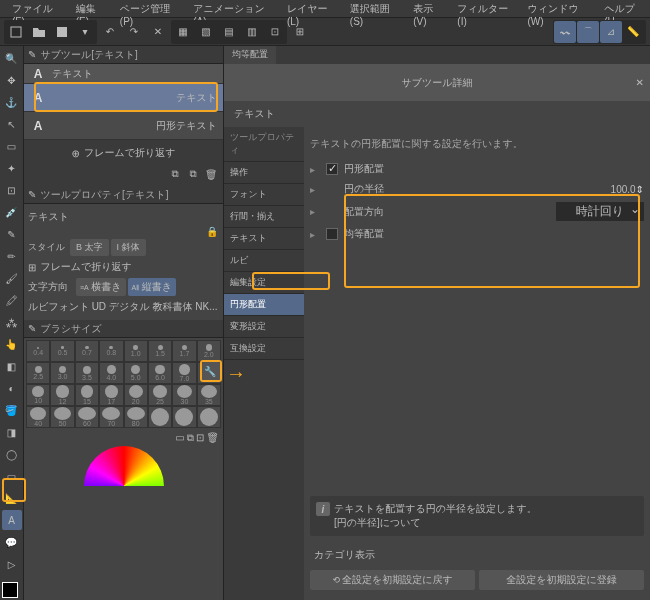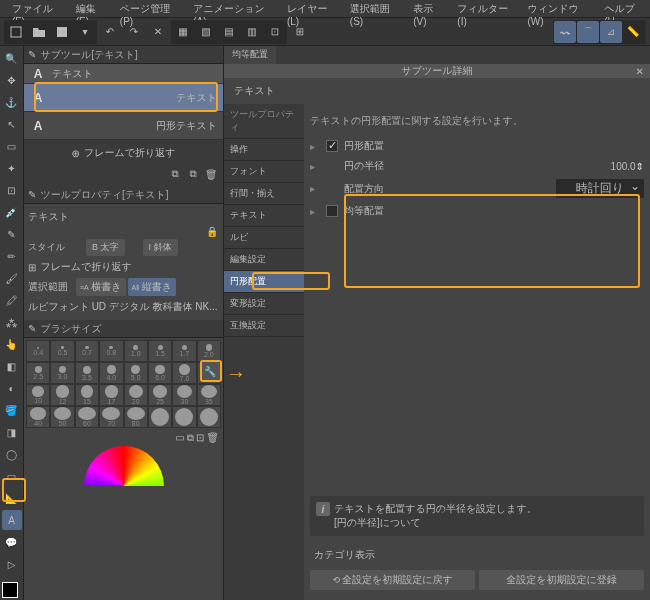--- a/index.html
+++ b/index.html
@@ -22,41 +22,41 @@
 .sub-item{height:28px;display:flex;align-items:center;padding:0 6px;gap:6px;border-bottom:1px solid #333}
 .sub-item.header{background:#555;height:20px}
 .sub-item.sel{background:#6a7a9a}
 .sub-item .ic{width:16px;height:16px;display:flex;align-items:center;justify-content:center;color:#ddd;font-weight:bold;font-size:12px}
 .sub-item .lbl{font-size:10px}
 .add-tool{height:26px;display:flex;align-items:center;justify-content:center;gap:4px;background:#3a3a3a;font-size:10px}
 .prow{height:20px;background:#3a3a3a;display:flex;justify-content:flex-end;padding:0 4px;gap:2px}
 .prow .ic{width:16px;height:16px;display:flex;align-items:center;justify-content:center}
 .props{padding:4px;background:#444}
 .props .lbl{font-size:10px;padding:2px 0}
-.style-row{display:flex;gap:18px;align-items:center;padding:2px 0}
+.style-row{display:flex;gap:2px;align-items:center;padding:2px 0}
 .style-row .lbl{width:40px;font-size:9px}
 .style-btn{background:#555;padding:2px 6px;border-radius:2px;font-size:9px}
 .check-row{display:flex;align-items:center;gap:4px;padding:2px 0;font-size:9px}
 .dir-row{display:flex;gap:2px;align-items:center;padding:2px 0}
 .dir-btn{background:#555;padding:2px 4px;font-size:9px;border-radius:2px}
 .dir-btn.sel{background:#556a8a}
 .font-row{font-size:8px;color:#888;padding:2px 0}
 .wrench{position:absolute;background:#555;width:18px;height:18px;display:flex;align-items:center;justify-content:center;border-radius:2px}
 .arrow{position:absolute;color:#f5a623;font-size:20px;font-weight:bold}
 .brush-panel{background:#444}
 .brush-grid{display:grid;grid-template-columns:repeat(8,1fr);gap:0;padding:2px}
 .brush{height:22px;display:flex;flex-direction:column;align-items:center;justify-content:center;background:#4a4a4a;border:1px solid #333}
 .brush .dot{background:#999;border-radius:50%}
 .brush .sz{font-size:7px;color:#888}
 .color-wheel{height:40px;background:#444;position:relative;overflow:hidden}
 .wheel{width:80px;height:80px;border-radius:50%;background:conic-gradient(red,yellow,lime,cyan,blue,magenta,red);position:absolute;left:60px;top:0}
 .right{flex:1;background:#444;display:flex;flex-direction:column}
 .tab-row{height:18px;background:#3a3a3a;display:flex}
 .tab{padding:2px 8px;background:#444;font-size:9px}
-.detail-hdr{height:14px;background:#555;display:flex;align-items:center;justify-content:center;font-size:10px;position:relative}
+.detail-hdr{height:37px;background:#555;display:flex;align-items:center;justify-content:center;font-size:10px;position:relative}
 .detail-hdr .close{position:absolute;right:6px}
 .detail-body{flex:1;display:flex}
 .cat-list{width:80px;background:#3a3a3a}
 .cat-item{padding:4px 6px;font-size:9px;border-bottom:1px solid #2a2a2a}
 .cat-item.sel{background:#556a8a;color:#fff}
 .detail-content{flex:1;padding:6px;display:flex;flex-direction:column}
 .desc{font-size:10px;color:#aaa;padding:4px 0 8px}
 .setting-row{display:flex;align-items:center;gap:6px;padding:3px 0;font-size:9px}
 .setting-row .arw{width:10px;color:#888}
 .setting-row .chk{width:12px;height:12px;background:#2a2a2a;border:1px solid #666;position:relative}
@@ -196,21 +196,21 @@
       <div class="style-row">
         <span class="lbl">スタイル</span>
         <span class="style-btn">B 太字</span>
         <span class="style-btn">I 斜体</span>
       </div>
       <div class="check-row">
         <span>⊞</span>
         <span>フレームで折り返す</span>
       </div>
       <div class="dir-row">
-        <span class="lbl" style="width:46px">選択範囲</span>
+        <span class="lbl" style="width:46px">文字方向</span>
         <span class="dir-btn"><span style="font-size:7px">≡A</span> <span>横書き</span></span>
         <span class="dir-btn sel"><span style="font-size:7px">A⦀</span> <span>縦書き</span></span>
       </div>
       <div class="font-row">
         <span>ルビフォント</span>
         <span>UD デジタル 教科書体 NK...</span>
       </div>
     </div>
 
     <div class="panel-hdr">

